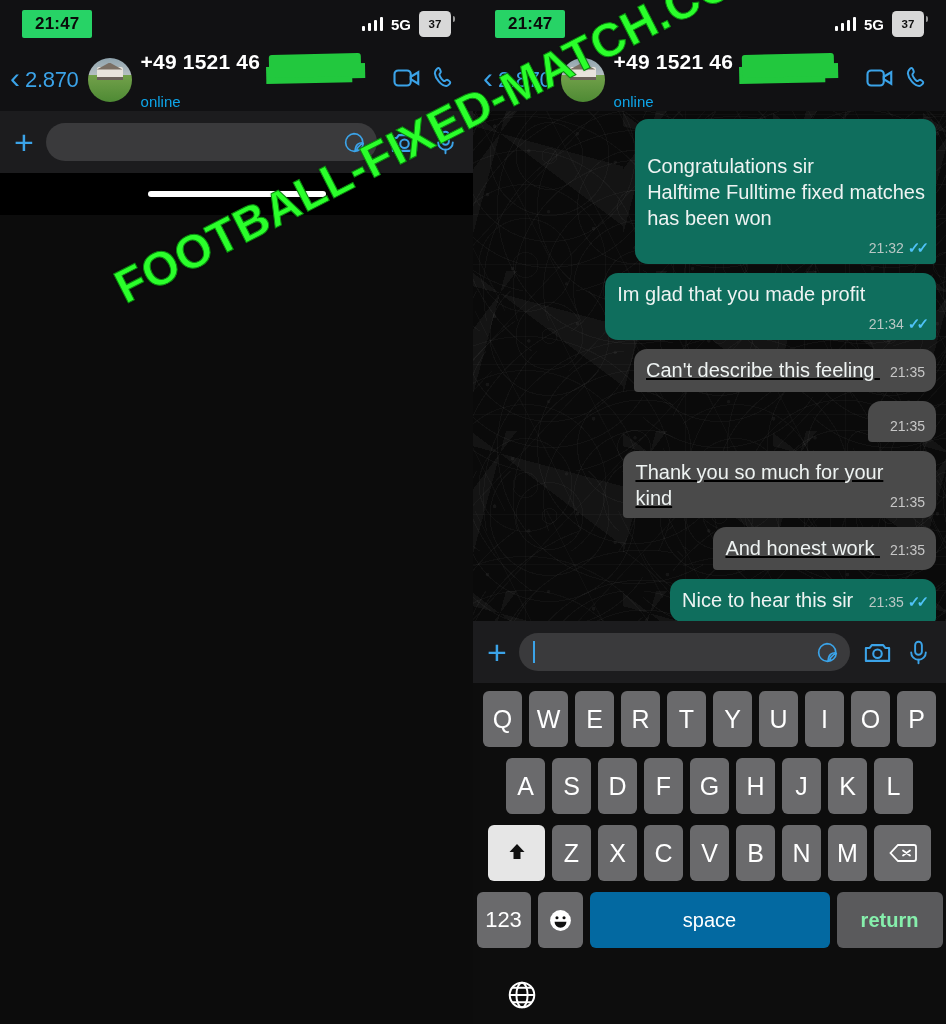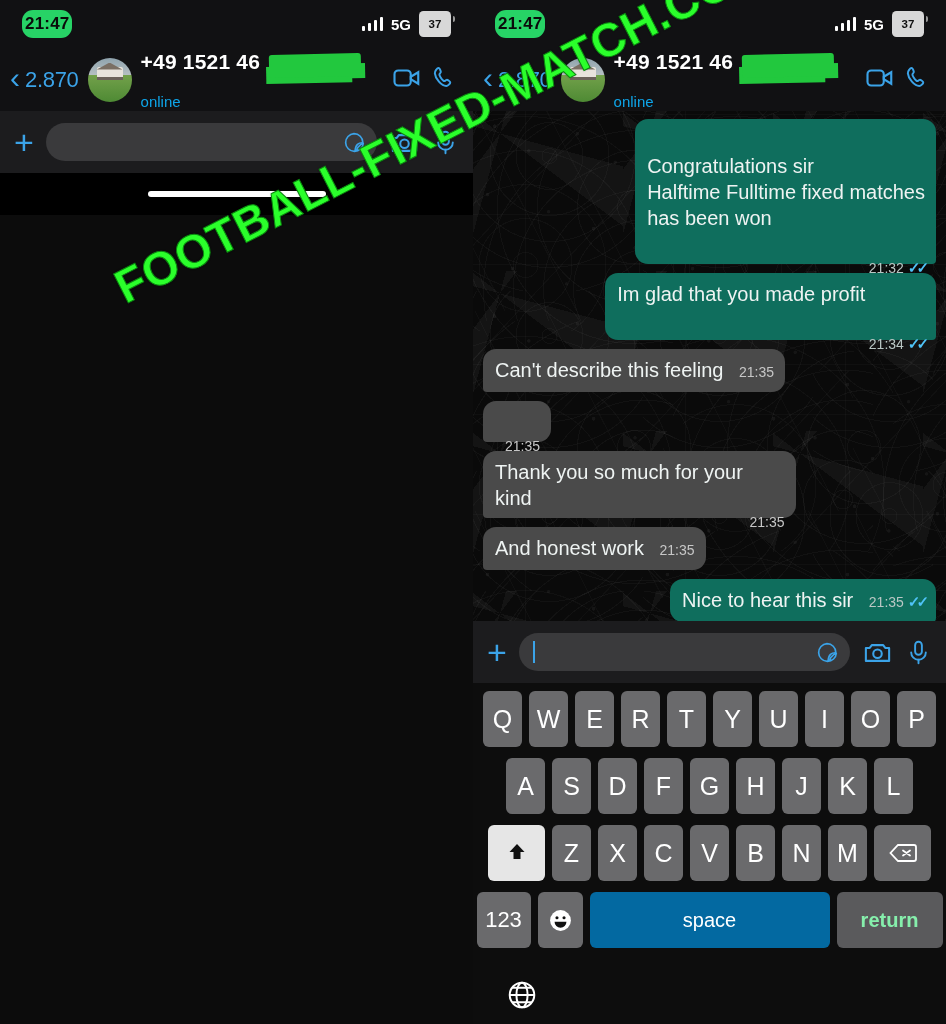--- a/index.html
+++ b/index.html
@@ -48,21 +48,21 @@
       repeating-linear-gradient(0deg, transparent 0 46px, rgba(255,255,255,.022) 46px 47px, transparent 47px 100px),
       repeating-linear-gradient(90deg, transparent 0 52px, rgba(255,255,255,.022) 52px 53px, transparent 53px 110px);
     background-size: 170px 180px, 200px 210px, 140px 150px, 160px 170px;
   }
 
   
   .statusbar{ position:relative; height:48px; display:flex; align-items:center;
     justify-content:space-between; padding:0 22px; background:#111113; z-index:6; }
   .clock-pill{
     background:#27d366; color:#0a0a0a; font-weight:700; font-size:17px;
-    padding:4px 3px; border-radius:11px; letter-spacing:.2px;
+    padding:4px 13px; border-radius:2px; letter-spacing:.2px;
   }
   .status-right{ display:flex; align-items:center; gap:8px; }
   .bars{ display:flex; align-items:flex-end; gap:2.5px; height:14px; }
   .bars i{ display:block; width:3.4px; background:#fff; border-radius:1px; }
   .bars i:nth-child(1){height:5px}
   .bars i:nth-child(2){height:8px}
   .bars i:nth-child(3){height:11px}
   .bars i:nth-child(4){height:14px}
   .net{ color:#fff; font-size:15px; font-weight:600; }
   .battery{
@@ -98,31 +98,31 @@
     box-shadow:-6px 9px 0 -3px #22c83e, 8px 6px 0 -4px #22c83e;
   }
   .hicon{ color:#3ba3e8; flex:none; cursor:pointer; }
 
   
   .chatbody{ position:relative; flex:1; overflow:hidden; }
   .msgs{ position:absolute; inset:0; padding:6px 10px 0 10px; }
 
   .row{ display:flex; margin-bottom:9px; position:relative; }
   .row.out{ justify-content:flex-end; }
-  .row.in{ justify-content:flex-start; }
+  .row.in{ justify-content:flex-end;text-decoration:underline; }
 
   .bubble{
     max-width:80%; border-radius:13px; padding:8px 11px 7px 12px;
     color:#eef3f2; font-size:20px; line-height:26px; position:relative;
     word-wrap:break-word;
   }
   .bubble.out{ background:#0f6e5d; border-bottom-right-radius:4px; }
   .bubble.in{ background:#4a4a4a; border-bottom-left-radius:4px; }
   .meta{ float:right; display:inline-flex; align-items:center; gap:4px;
-    font-size:14px; color:#b9c7c4; margin-left:10px; position:relative; top:24px; }
+    font-size:14px; color:#b9c7c4; margin-left:10px; position:relative; top:4px; }
   .bubble.in .meta{ color:#c7c7c7; }
   .ticks{ color:#4fc3f7; font-size:15px; letter-spacing:-4px; font-weight:700; }
   .meta-inline{ display:inline-flex; align-items:center; gap:4px; font-size:14px;
     color:#b9c7c4; margin-left:10px; vertical-align:baseline; }
   .bubble.in .meta-inline{ color:#c7c7c7; }
 
   
   .inputbar{ position:relative; height:62px; background:#1c1c1e; display:flex;
     align-items:center; gap:12px; padding:0 14px; z-index:6; }
   .plus{ color:#3ba3e8; font-size:34px; line-height:1; font-weight:300; cursor:pointer; }

